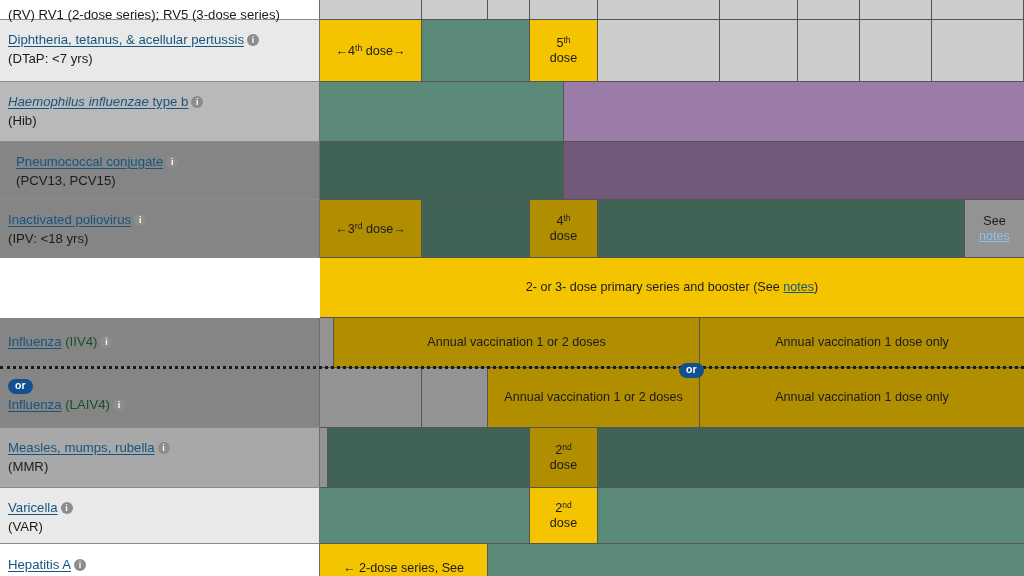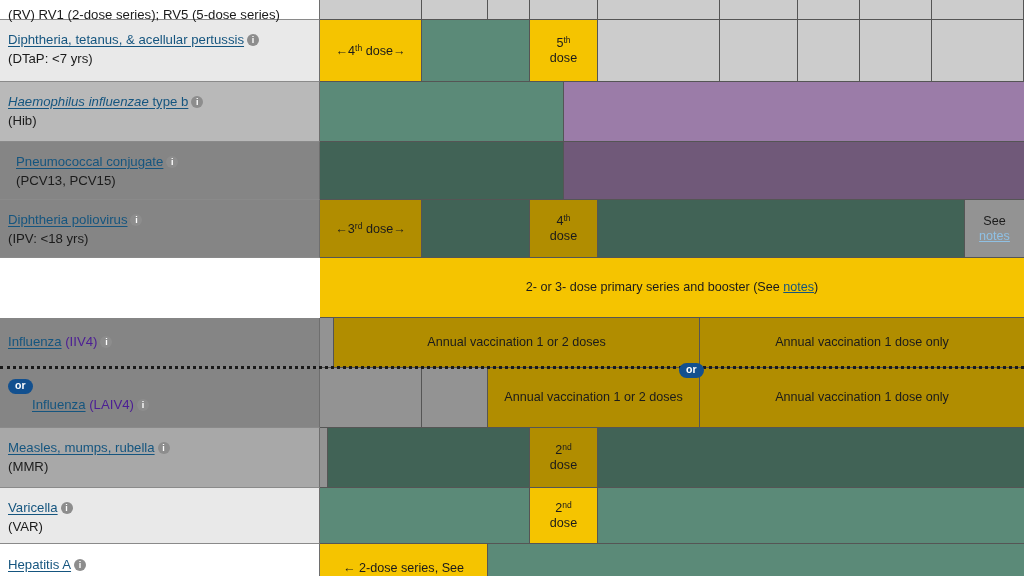--- a/index.html
+++ b/index.html
@@ -32,21 +32,21 @@
     content: ""; position: absolute; inset: 0;
     background: rgba(0,0,0,.28); pointer-events: none;
   }
   .vaxlink {
     color: #15557f; font-size: 13.2px; font-weight: 400;
     text-decoration: underline; text-underline-offset: 1.5px;
     cursor: pointer; position: relative; z-index: 2;
   }
   .vaxlink.ital { font-style: italic; }
   .vaxsub {
-    color: #4c1d95; font-size: 13.2px; font-weight: 400;
+    color: #14532d; font-size: 13.2px; font-weight: 400;
     position: relative; z-index: 2;
   }
   .paren {
     display: block; color: #1b1b1b; font-size: 13.2px;
     margin-top: 2px; position: relative; z-index: 2;
   }
   .info {
     display: inline-block; width: 12px; height: 12px;
     border-radius: 50%; background: #8d8d8d; color: #ffffff;
     font-size: 9px; font-style: normal; font-weight: 700;
@@ -96,21 +96,21 @@
     border-radius: 9px; font-size: 10.5px; font-weight: 700;
     padding: 1px 7px 2px 7px; line-height: 1.1;
   }
 </style>
 </head>
 <body>
 
 <div id="sched">
 
   <div class="labelcol white" style="top:-24px;height:44px;">
-    <span class="paren" style="margin-top:22px;">(RV) RV1 (2-dose series); RV5 (5-dose series)</span>
+    <span class="paren" style="margin-top:22px;">(RV) RV1 (2-dose series); RV5 (3-dose series)</span>
   </div>
   <div class="dc c-gray" style="left:320px;top:-24px;width:102px;height:44px;"></div>
   <div class="dc c-gray" style="left:422px;top:-24px;width:66px;height:44px;"></div>
   <div class="dc c-gray" style="left:488px;top:-24px;width:42px;height:44px;"></div>
   <div class="dc c-gray" style="left:530px;top:-24px;width:68px;height:44px;"></div>
   <div class="dc c-gray" style="left:598px;top:-24px;width:122px;height:44px;"></div>
   <div class="dc c-gray" style="left:720px;top:-24px;width:78px;height:44px;"></div>
   <div class="dc c-gray" style="left:798px;top:-24px;width:62px;height:44px;"></div>
   <div class="dc c-gray" style="left:860px;top:-24px;width:72px;height:44px;"></div>
   <div class="dc c-gray" style="left:932px;top:-24px;width:92px;height:44px;"></div>
@@ -140,21 +140,21 @@
   <div class="dc c-purple" style="left:564px;top:82px;width:460px;height:60px;border-right:none;"></div>
 
   <div class="labelcol alt dim" style="top:142px;height:58px;padding-left:16px;">
     <span class="vaxlink">Pneumococcal conjugate</span><i class="info">i</i>
     <span class="paren">(PCV13, PCV15)</span>
   </div>
   <div class="dc c-green dim" style="left:320px;top:142px;width:244px;height:58px;"></div>
   <div class="dc c-purple dim" style="left:564px;top:142px;width:460px;height:58px;border-right:none;"></div>
 
   <div class="labelcol alt dim" style="top:200px;height:58px;">
-    <span class="vaxlink">Diphtheria poliovirus</span><i class="info">i</i>
+    <span class="vaxlink">Inactivated poliovirus</span><i class="info">i</i>
     <span class="paren">(IPV: &lt;18 yrs)</span>
   </div>
   <div class="dc c-yellow dim" style="left:320px;top:200px;width:102px;height:58px;">
     <span>←3<sup>rd</sup> dose→</span>
   </div>
   <div class="dc c-green dim" style="left:422px;top:200px;width:108px;height:58px;"></div>
   <div class="dc c-yellow dim" style="left:530px;top:200px;width:68px;height:58px;">
     <span><span>4<sup>th</sup></span><br><span>dose</span></span>
   </div>
   <div class="dc c-green dim" style="left:598px;top:200px;width:367px;height:58px;"></div>
@@ -172,21 +172,21 @@
   <div class="dc c-gray dim" style="left:320px;top:318px;width:14px;height:50px;"></div>
   <div class="dc c-yellow dim" style="left:334px;top:318px;width:366px;height:50px;">
     <span>Annual vaccination 1 or 2 doses</span>
   </div>
   <div class="dc c-yellow dim" style="left:700px;top:318px;width:324px;height:50px;border-right:none;">
     <span>Annual vaccination 1 dose only</span>
   </div>
 
   <div class="labelcol alt dim" style="top:368px;height:60px;padding-top:6px;">
     <span class="orbadge">or</span>
-    <span class="paren" style="margin-top:3px;margin-left:24px;"><span class="vaxlink">Influenza</span><span class="vaxsub"> (LAIV4)</span><i class="info">i</i></span>
+    <span class="paren" style="margin-top:3px;"><span class="vaxlink">Influenza</span><span class="vaxsub"> (LAIV4)</span><i class="info">i</i></span>
   </div>
   <div class="dc c-gray dim" style="left:320px;top:368px;width:102px;height:60px;"></div>
   <div class="dc c-gray dim" style="left:422px;top:368px;width:66px;height:60px;"></div>
   <div class="dc c-yellow dim" style="left:488px;top:368px;width:212px;height:60px;">
     <span>Annual vaccination 1 or 2 doses</span>
   </div>
   <div class="dc c-yellow dim" style="left:700px;top:368px;width:324px;height:60px;border-right:none;">
     <span>Annual vaccination 1 dose only</span>
   </div>
 

